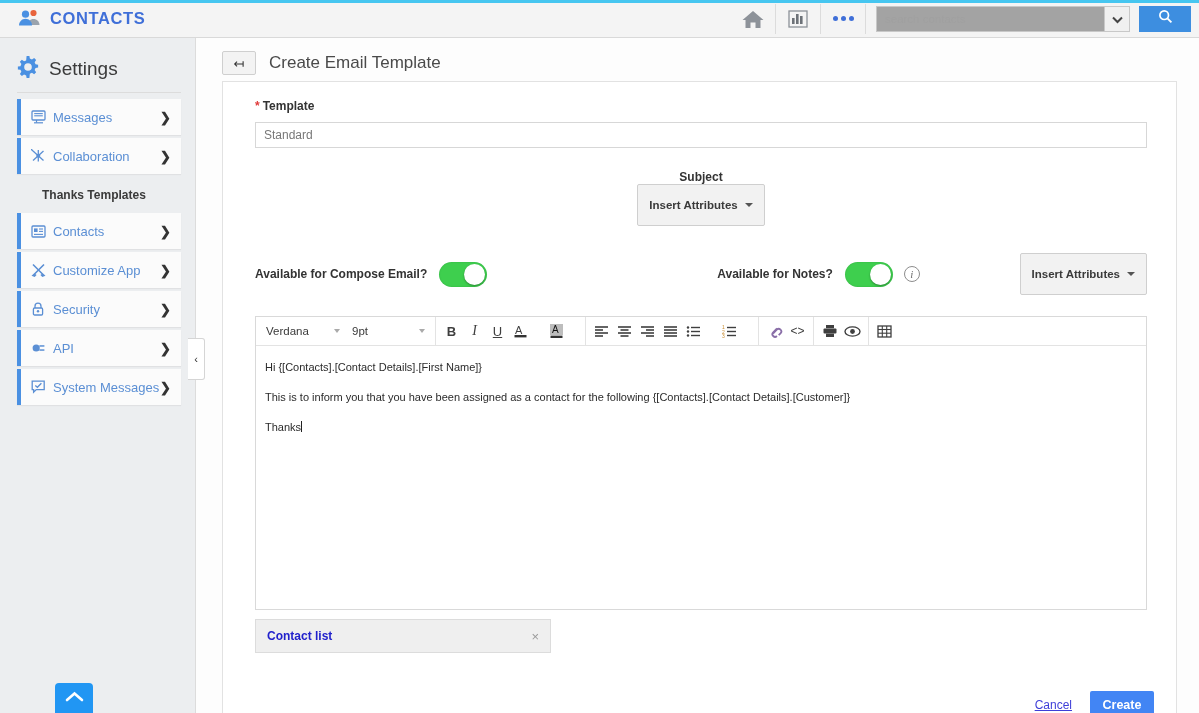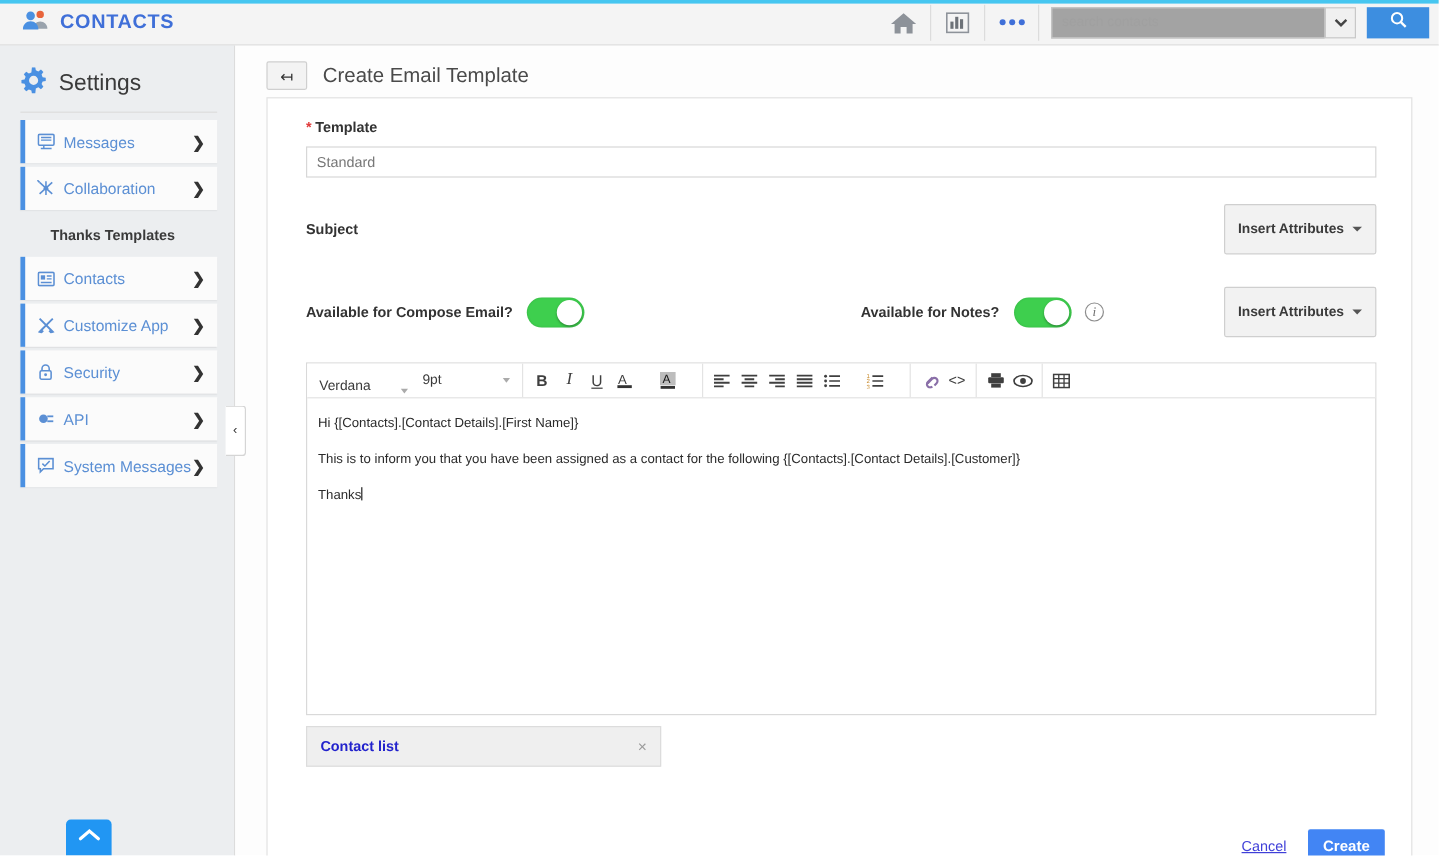--- a/index.html
+++ b/index.html
@@ -135,21 +135,21 @@
     font-size: 12px; font-weight: bold; color: #333;
   }
   .req { color: #e03a3a; margin-right: 3px; }
   .text-input {
     width: 100%; height: 26px; border: 1px solid #d7d7d7;
     background: #fff; font-size: 12px; color: #777;
     padding: 0 8px; margin-top: 9px;
     font-family: "Liberation Sans", sans-serif; outline: none;
   }
   .row-between {
-    display: flex; align-items: center; justify-content: space-between;
+    display: flex; align-items: center; justify-content: space-between; flex-direction: column;
   }
   .insert-attr {
     height: 42px; padding: 0 11px; background: #f2f2f2;
     border: 1px solid #cfcfcf; border-radius: 2px;
     font-size: 11.5px; font-weight: bold; color: #3a3a3a;
     display: inline-flex; align-items: center; gap: 7px; cursor: pointer;
     font-family: "Liberation Sans", sans-serif;
   }
   .caret-dn {
     width: 0; height: 0; border-left: 4px solid transparent;
@@ -479,21 +479,21 @@
         <span class="insert-attr" style="margin-left:auto;">
           <span>Insert Attributes</span>
           <span class="caret-dn"></span>
         </span>
       </div>
 
       <div class="editor">
         <div class="ed-toolbar">
 
           <div class="ed-group">
-            <div class="ed-select" style="width:86px;align-items:flex-end;">
+            <div class="ed-select" style="width:86px;">
               <span>Verdana</span>
               <span class="caret-sm"></span>
             </div>
             <div class="ed-select" style="width:85px;">
               <span>9pt</span>
               <span class="caret-sm"></span>
             </div>
           </div>
 
           <div class="ed-group">

